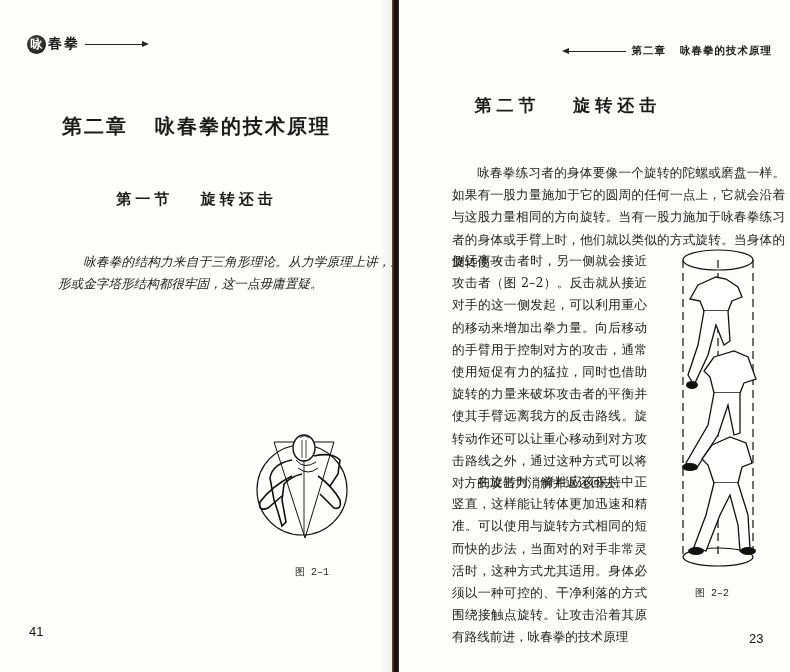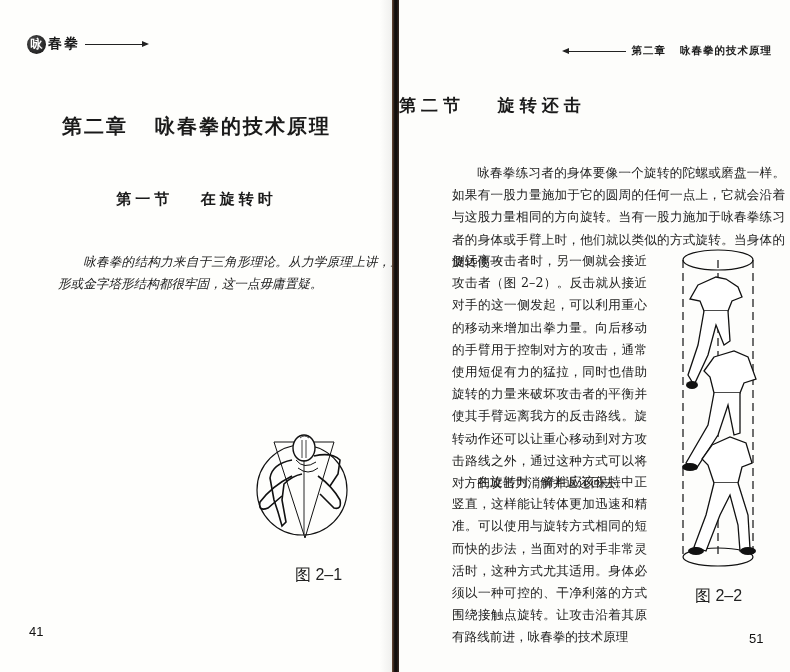--- a/index.html
+++ b/index.html
@@ -47,50 +47,50 @@
   
   .chapter-title {
     position:absolute; left:0; width:393px; top:113px; text-align:center;
     font-size:20px; font-weight:bold; letter-spacing:2px; white-space:pre;
   }
   .section-title-left {
     position:absolute; left:0; width:393px; top:190px; text-align:center;
     font-size:15px; font-weight:bold; letter-spacing:4px; white-space:pre;
   }
   .section-title-right {
-    position:absolute; left:399px; width:338px; top:94px; text-align:left;
+    position:absolute; left:399px; width:338px; top:94px; text-align:center;
     font-size:17px; font-weight:bold; letter-spacing:5px; white-space:pre;
   }
 
   
   .para { position:absolute; font-size:12.6px; line-height:22.2px; margin:15px; text-align:justify; text-align-last:left; }
   .para.indent { text-indent:2em; }
   .p-left-full { left:43px; width:358px;font-style:italic; }
   .p-left-narrow { left:27px; width:208px; }
   .p-right-full { left:437px; width:333px; }
   .p-right-narrow { left:437px; width:195px; }
 
   
   .figure { position:absolute; }
-  .fig-caption { position:absolute; font-family:Liberation Sans, sans-serif; font-size:16px; color:#222; white-space:pre; }
+  .fig-caption { position:absolute; font-family:Liberation Mono, monospace; font-size:10px; color:#222; white-space:pre; }
 
   .page-number { position:absolute; font-family:"Liberation Sans",sans-serif; font-size:13px; color:#111; }
 </style>
 </head>
 <body>
 
 <div class="page page-left">
   <div class="rh-left">
     <span class="logo-badge">咏</span>
     <span class="rh-left-text">春拳</span>
     <span class="arrow-right"></span>
   </div>
 
   <div class="chapter-title">第二章   咏春拳的技术原理</div>
-  <div class="section-title-left">第一节   在旋转时</div>
+  <div class="section-title-left">第一节   旋转还击</div>
 
   <p class="para indent p-left-full" style="top:236px;">咏春拳的结构力来自于三角形理论。从力学原理上讲，三角形或金字塔形结构都很牢固，这一点毋庸置疑。</p>
 
   <div class="figure" style="left:252px; top:430px; width:100px; height:110px;">
     <svg width="100" height="110" viewBox="0 0 100 110">
       <circle cx="50" cy="60" r="45" fill="none" stroke="#111" stroke-width="1.2"></circle>
       <polygon points="22,12 82,12 53,108" fill="none" stroke="#111" stroke-width="1"></polygon>
       <ellipse cx="52" cy="18" rx="11" ry="13" fill="#fff" stroke="#111" stroke-width="1.4"></ellipse>
       <path d="M48,8 Q52,4 57,8 M50,10 L50,28 M54,10 L54,28" stroke="#111" stroke-width="0.8" fill="none"></path>
       <path d="M40,30 Q20,34 18,48 L22,70 L26,82 L30,96 L34,92 L30,70 L32,54 Q40,46 50,44" stroke="#111" stroke-width="1.6" fill="none"></path>
@@ -140,13 +140,13 @@
     <ellipse cx="22" cy="222" rx="8" ry="4" fill="#111"></ellipse>
 
     <path d="M44,200 L62,192 L78,198 L84,218 L74,222 L70,238 L46,238 L40,220 L34,214 Z" fill="#fff" stroke="#111" stroke-width="1.3"></path>
     <path d="M46,238 L38,270 L26,302 L38,306 L52,270 L62,250 L70,280 L72,306 L82,304 L80,270 L70,238" fill="#fff" stroke="#111" stroke-width="1.3"></path>
     <ellipse cx="28" cy="306" rx="8" ry="4" fill="#111"></ellipse>
     <ellipse cx="80" cy="306" rx="8" ry="4" fill="#111"></ellipse>
   </svg>
 </div>
 <div class="fig-caption" style="left:695px; top:586px;">图 2–2</div>
 
-<div class="page-number" style="left:749px; top:631px;">51</div>
+<div class="page-number" style="left:749px; top:631px;">23</div>
 
 </body></html>

